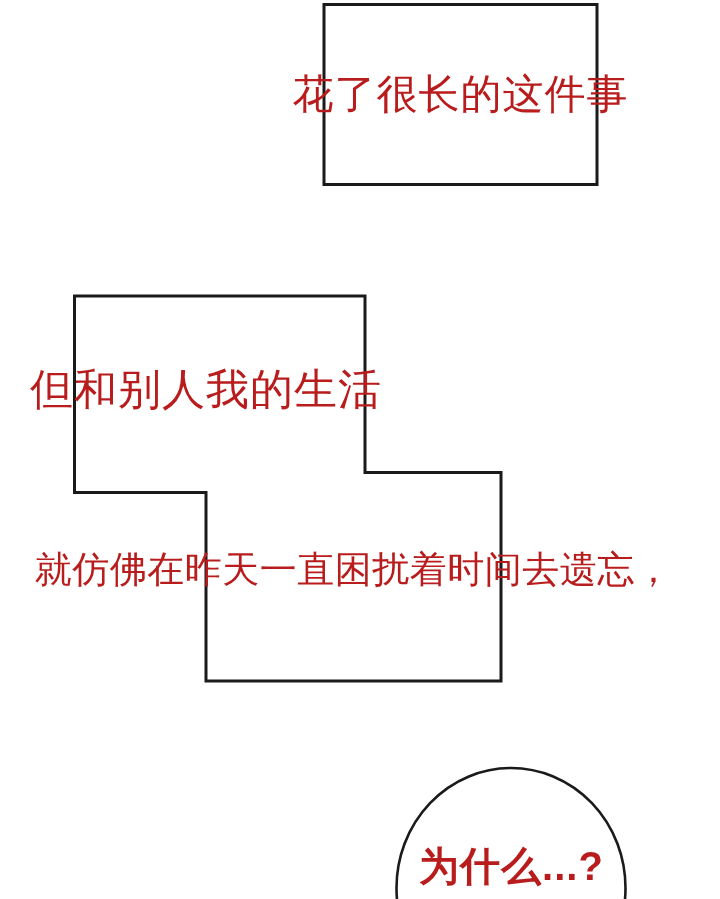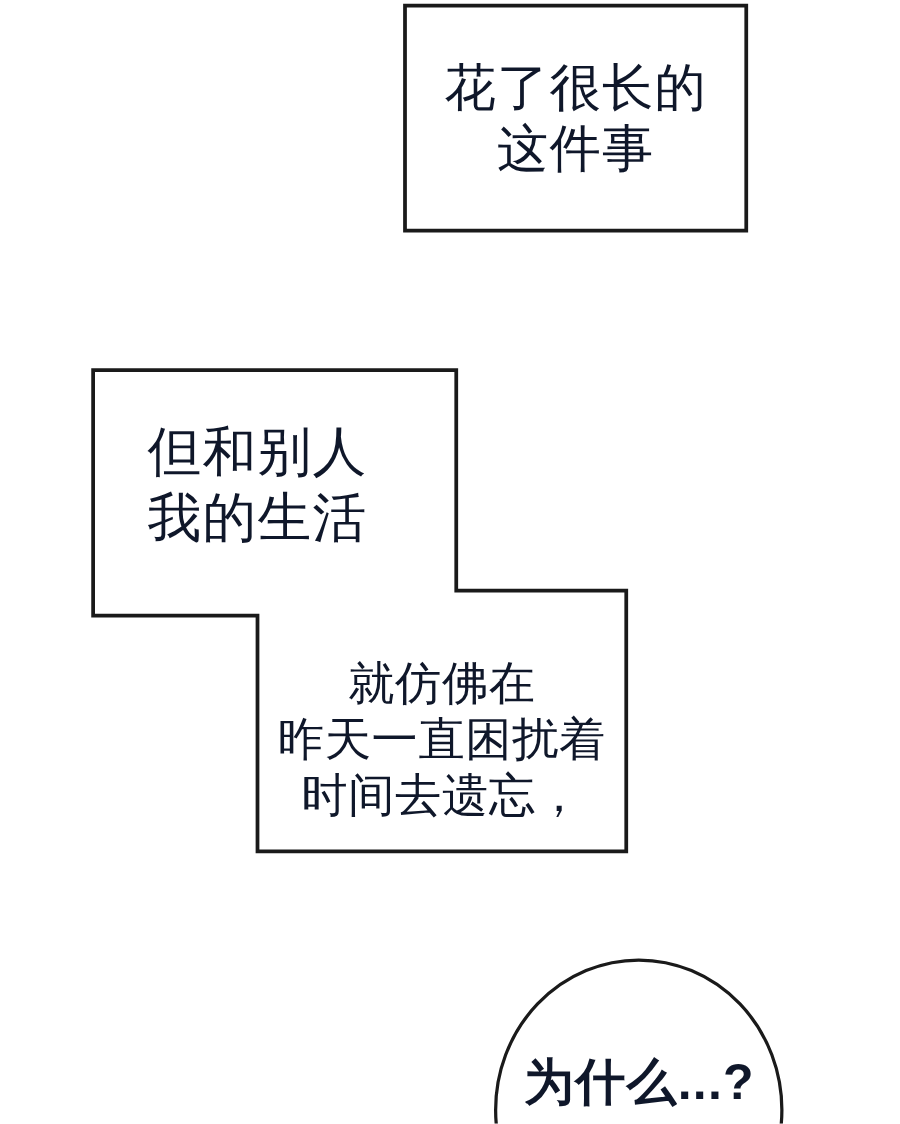--- a/index.html
+++ b/index.html
@@ -20,25 +20,25 @@
     position: absolute;
     left: 0;
     top: 0;
     width: 720px;
     height: 899px;
     display: block;
   }
   .bubble-text {
     position: absolute;
     display: flex;
-    flex-direction: column;
+    flex-direction: row;
     align-items: center;
     justify-content: center;
     text-align: right;
-    color: #0f172a;
+    color: #b91c1c;
     white-space: nowrap;
   }
   .bubble-text .line {
     display: block;
   }
   #text-top {
     left: 324px;
     top: 5px;
     width: 273px;
     height: 179px;
@@ -50,21 +50,21 @@
     left: 61px;
     top: 291px;
     width: 290px;
     height: 196px;
     font-size: 43px;
     line-height: 53px;
     letter-spacing: 1px;
   }
   #text-mid {
     left: 206px;
-    top: 487px;
+    top: 465px;
     width: 295px;
     height: 209px;
     font-size: 37px;
     line-height: 45px;
     letter-spacing: 0.5px;
   }
   #text-bottom {
     left: 398px;
     top: 842px;
     width: 227px;

